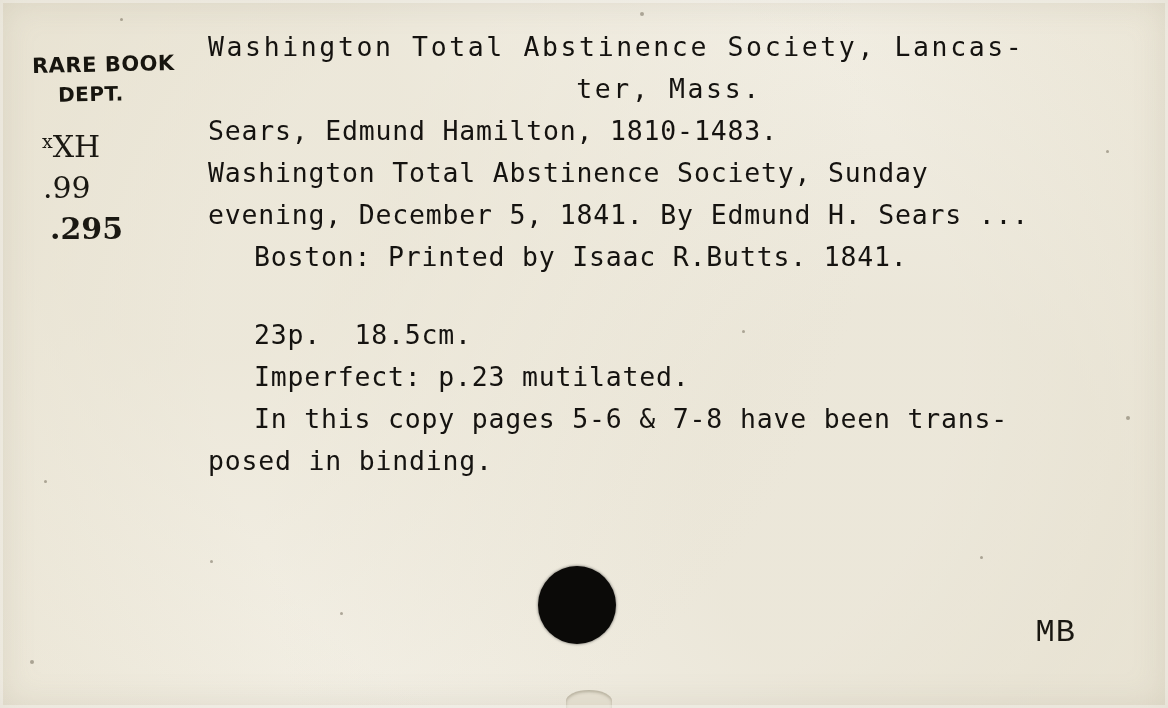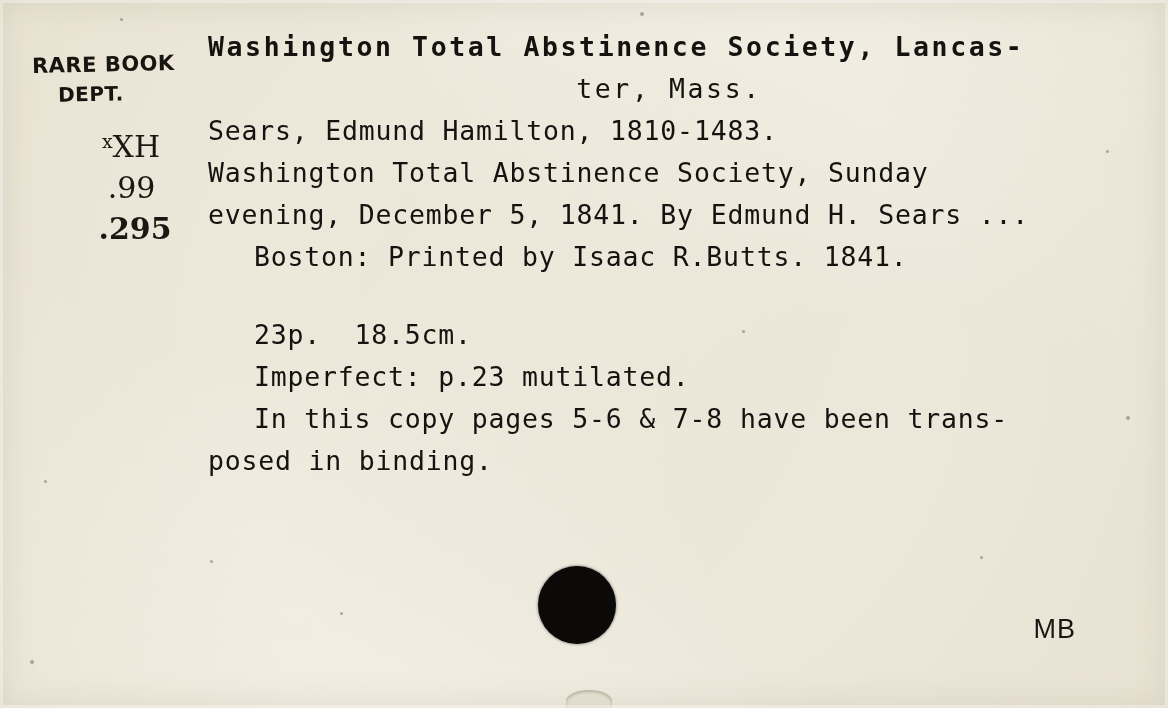--- a/index.html
+++ b/index.html
@@ -67,21 +67,20 @@
     letter-spacing: 0.5px;
     transform: rotate(-1.2deg);
     margin: 5px 0 0 28px;
   }
   .cn-lines {
     margin-top: 16px;
     font-family: "DejaVu Serif", serif;
     font-size: 30px;
     line-height: 41px;
     color: #1a1812;
-    text-align: center;
   }
   .cn-row1 { margin-left: 12px; }
   .cn-row1 .pre {
     font-size: 19px;
     vertical-align: 9px;
   }
   .cn-row2 { margin-left: 13px; }
   .cn-row3 { margin-left: 20px; font-weight: bold; }
 
   .body {
@@ -93,21 +92,20 @@
   .line {
     font-family: "DejaVu Sans Mono", monospace;
     font-size: 26.5px;
     letter-spacing: 0.8px;
     line-height: 42px;
     color: #151310;
     white-space: pre;
   }
   .line.heading {
     letter-spacing: 2.6px;
-    font-weight: bold;
   }
   .line.heading2 {
     letter-spacing: 2.6px;
     text-align: center;
     padding-right: 18px;
   }
   .indent1 { padding-left: 46px; }
   .gap-block { height: 36px; }
 
   .hole {
@@ -128,22 +126,22 @@
     height: 22px;
     background: #e8e3d4;
     border-radius: 50% 50% 0 0;
     box-shadow: inset 0 2px 3px rgba(140,132,112,0.5);
   }
 
   .initials {
     position: absolute;
     right: 92px;
     top: 614px;
-    font-family: Liberation Sans, sans-serif;
-    font-size: 27px;
+    font-family: Liberation Mono, monospace;
+    font-size: 32px;
     letter-spacing: 1px;
     color: #191711;
   }
 </style>
 </head>
 <body>
 
 <div class="card">
 
   <span class="speck" style="left:120px;top:18px;width:3px;height:3px;"></span>

